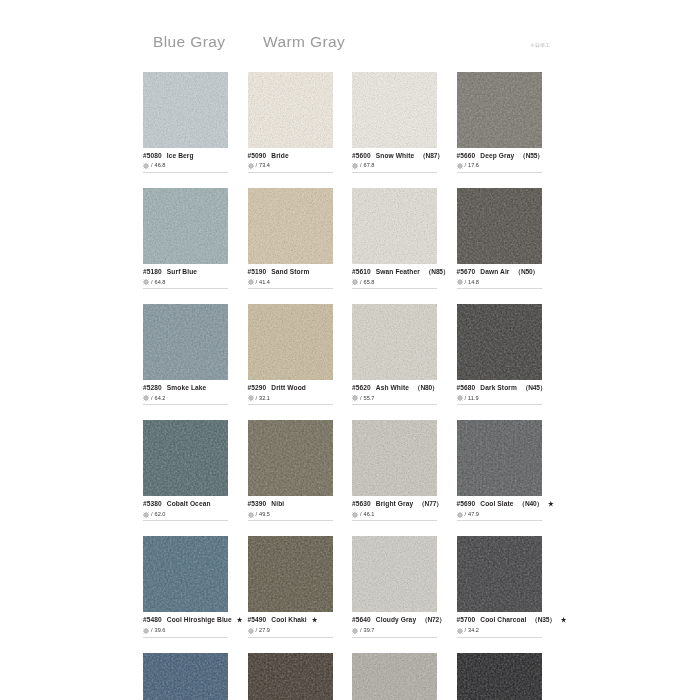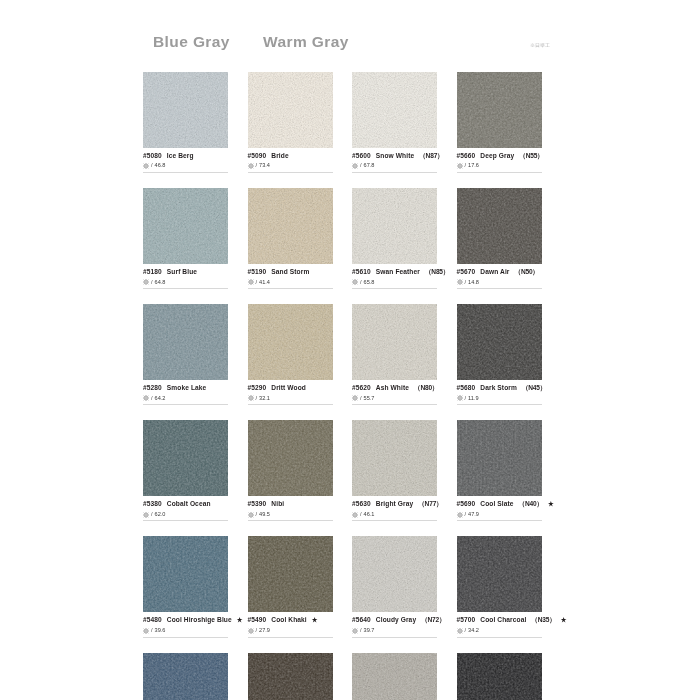--- a/index.html
+++ b/index.html
@@ -12,21 +12,21 @@
     overflow:hidden;
   }
   .page { position:relative; width:700px; height:700px; padding:0; }
 
   
   .header-row {
     position:absolute; top:33px; left:143px; width:440px; height:24px;
   }
   .group-title {
     position:absolute; top:0;
-    font-size:15.5px; font-weight:700; letter-spacing:.4px;
+    font-size:15.5px; font-weight:400; letter-spacing:.4px;
     color:#9b9b9b; white-space:nowrap;
   }
   .g1 { left:10px; }
   .g2 { left:120px; }
   .g3 { left:250px; }
   .group-note {
     position:absolute; left:387px; top:9px;
     font-size:5px; color:#b0b0b0; letter-spacing:0; white-space:nowrap;
   }
 

